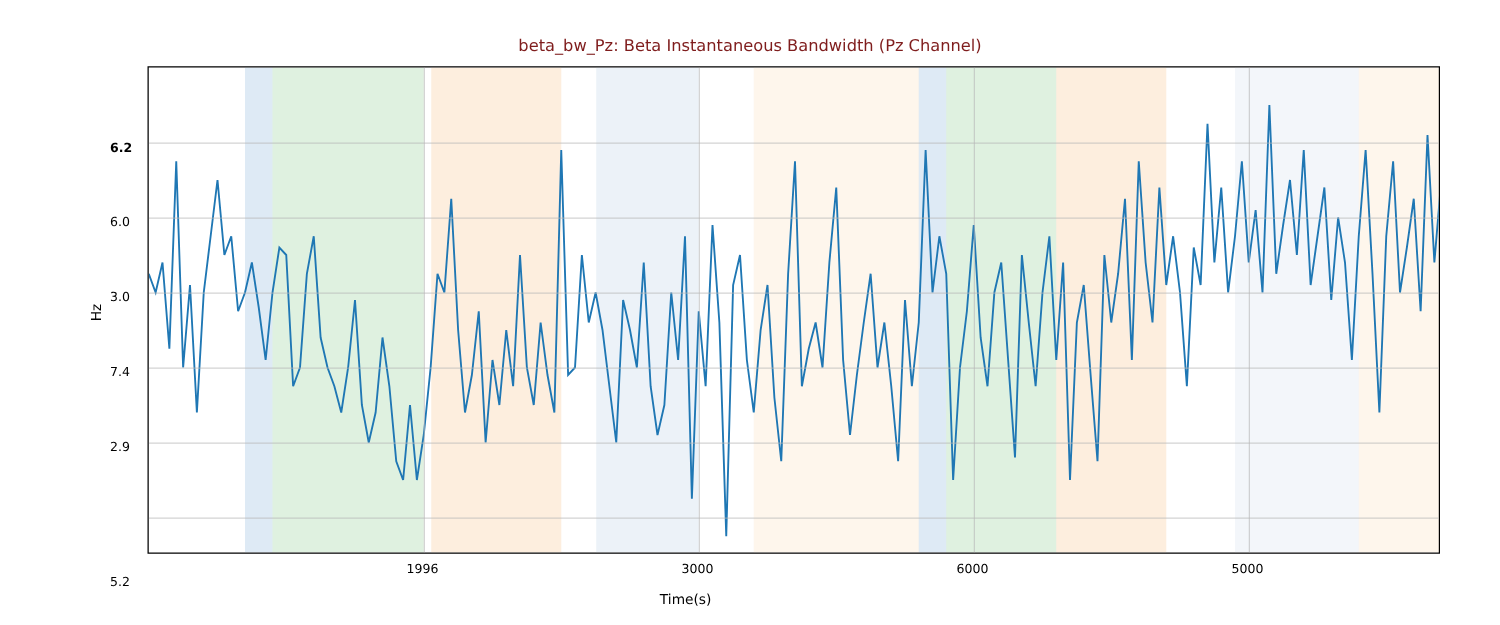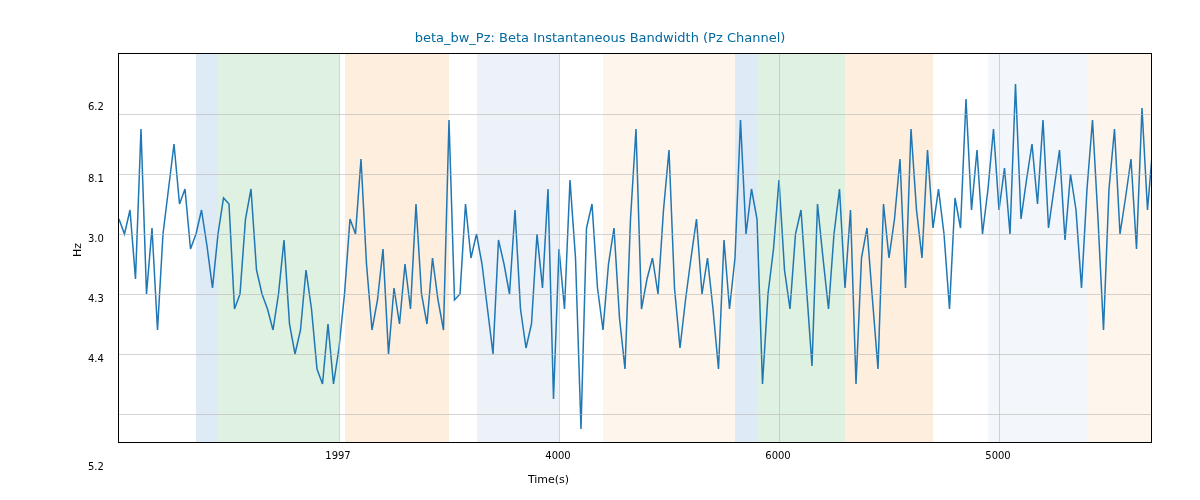--- a/index.html
+++ b/index.html
@@ -17,21 +17,21 @@
       width: 1034px;
       height: 390px;
     }
     .title {
       position: absolute;
       top: 30px;
       left: 0;
       width: 1200px;
       text-align: center;
       font-size: 13px;
-      color: #0369a1;
+      color: #7f1d1d;
     }
     .ylabel {
       position: absolute;
       left: 70px;
       top: 50%;
       transform: translateY(-50%) rotate(-90deg);
       font-size: 11px;
       color: #000;
     }
     .xlabel {
@@ -120,23 +120,23 @@
       <div class="xgrid" style="left: 440px;"></div>
       <div class="xgrid" style="left: 660px;"></div>
       <div class="xgrid" style="left: 880px;"></div>
       <div class="ygrid" style="top: 360px;"></div>
       <div class="ygrid" style="top: 300px;"></div>
       <div class="ygrid" style="top: 240px;"></div>
       <div class="ygrid" style="top: 180px;"></div>
       <div class="ygrid" style="top: 120px;"></div>
       <div class="ygrid" style="top: 60px;"></div>
     </div>
-<div class="xtick" style="left: 220px; position: absolute; bottom: -18px;">1997</div>
-    <div class="xtick" style="left: 440px; position: absolute; bottom: -18px;">4000</div>
+<div class="xtick" style="left: 220px; position: absolute; bottom: -18px;">1996</div>
+    <div class="xtick" style="left: 440px; position: absolute; bottom: -18px;">3000</div>
     <div class="xtick" style="left: 660px; position: absolute; bottom: -18px;">6000</div>
     <div class="xtick" style="left: 880px; position: absolute; bottom: -18px;">5000</div>
     <div class="ytick" style="position: absolute; left: -30px; top: 354px; margin-top: 48px;">5.2</div>
-    <div class="ytick" style="position: absolute; left: -30px; top: 294px;">4.4</div>
-    <div class="ytick" style="position: absolute; left: -30px; top: 234px;">4.3</div>
+    <div class="ytick" style="position: absolute; left: -30px; top: 294px;">2.9</div>
+    <div class="ytick" style="position: absolute; left: -30px; top: 234px;">7.4</div>
     <div class="ytick" style="position: absolute; left: -30px; top: 174px;">3.0</div>
-    <div class="ytick" style="position: absolute; left: -30px; top: 114px;">8.1</div>
-    <div class="ytick" style="position: absolute; left: -30px; top: 42px;">6.2</div>
+    <div class="ytick" style="position: absolute; left: -30px; top: 114px;">6.0</div>
+    <div class="ytick" style="position: absolute; left: -30px; top: 55px; font-weight: bold;">6.2</div>
   </div>
 
 </body></html>

